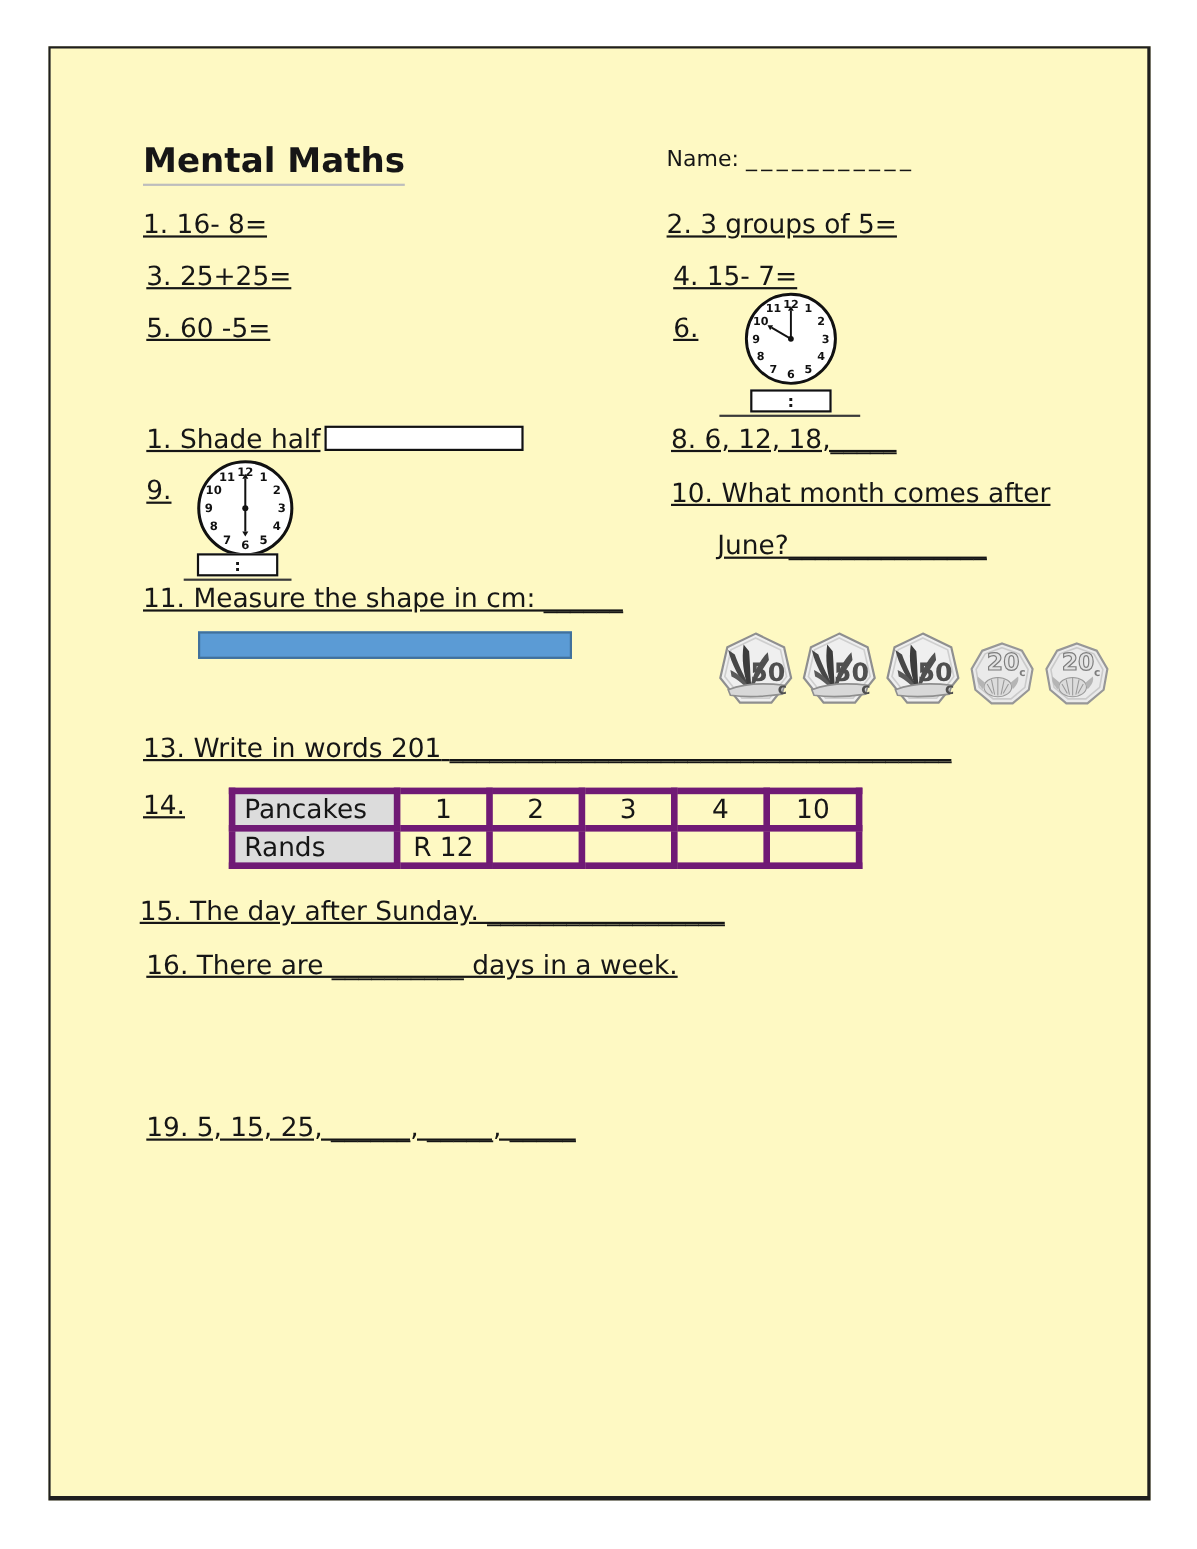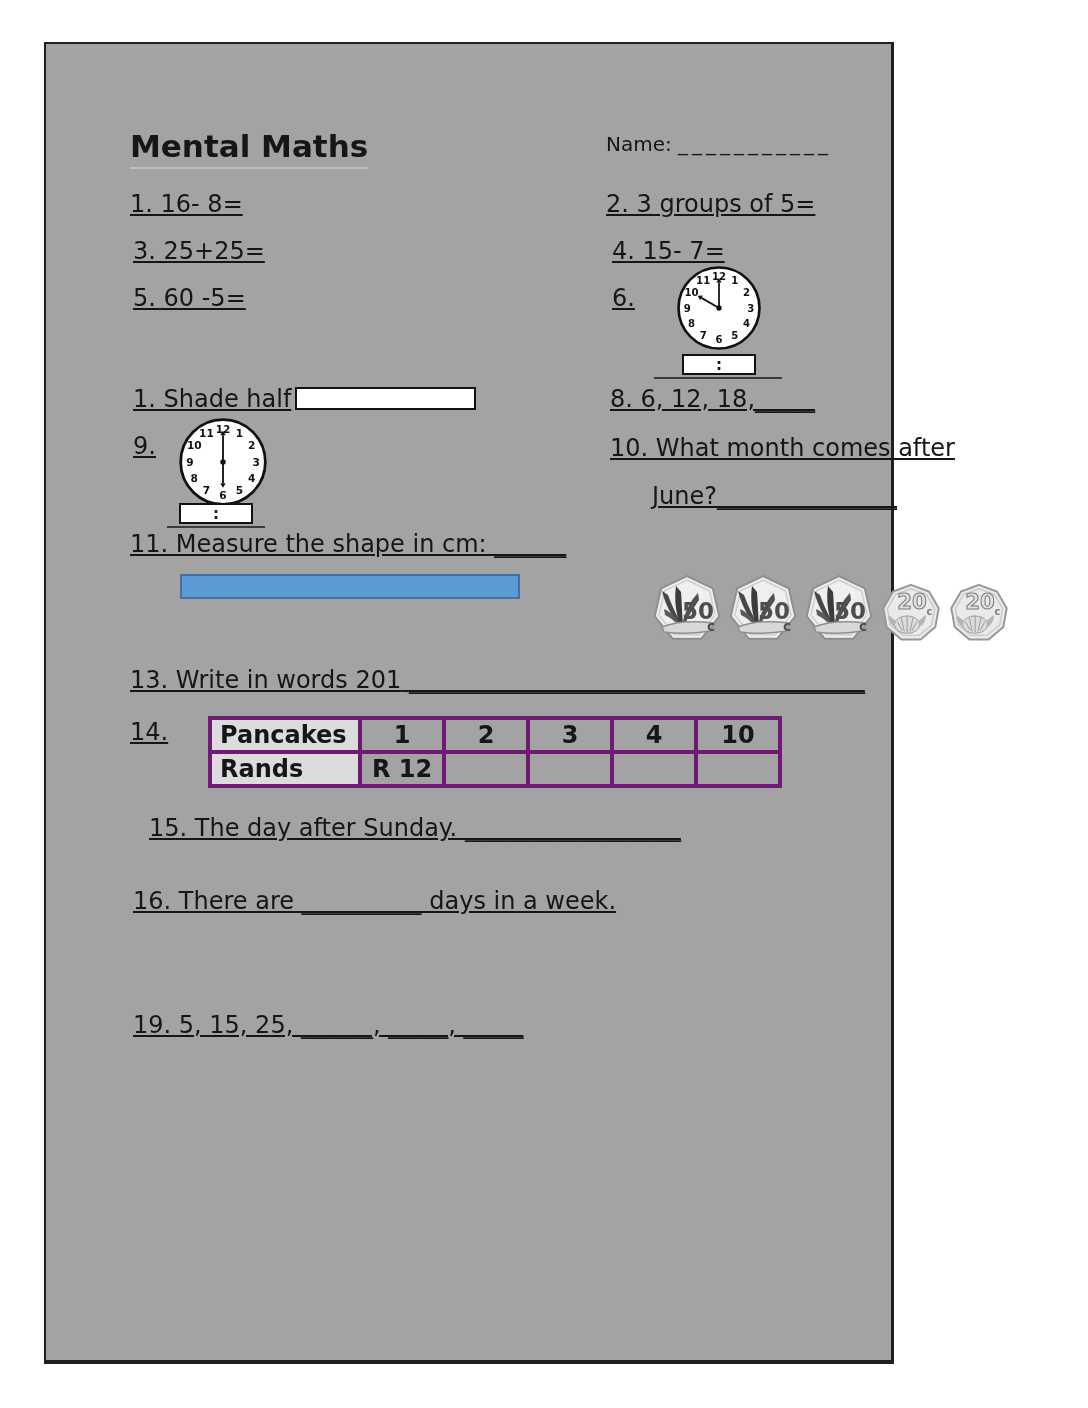--- a/index.html
+++ b/index.html
@@ -1,35 +1,35 @@
 <!DOCTYPE html>
 <html><head>
 <meta charset="utf-8">
 <style>
   * { margin:0; padding:0; box-sizing:border-box; }
   html,body { width:1088px; height:1408px; background:#ffffff; }
   body { font-family:"DejaVu Sans", sans-serif; color:#161616; position:relative; }
-  .sheet { position:absolute; left:44px; top:42px; width:850px; height:1322px;
-           border:2px solid #1f1f1f; border-right-width:3px; border-bottom-width:4px; background:#a3a3a3; }
+  .sheet { position:absolute; left:44px; top:42px; width:1002px; height:1322px;
+           border:2px solid #1f1f1f; border-right-width:3px; border-bottom-width:4px; background:#fef9c3; }
   .abs { position:absolute; white-space:nowrap; }
   .q { font-size:24px; line-height:1.15;text-decoration:underline; }
   .title { font-size:31px; font-weight:bold; border-bottom:2px solid #bdbdbd; padding-bottom:3px; }
   .namerow { font-size:20px; }
   .blank { letter-spacing:4px; }
   .shade-box { width:181px; height:23px; border:2px solid #111; background:#fff; }
   .blue-shape { width:340px; height:25px; background:#5b9bd5; border:2px solid #41719c; }
   .clock { line-height:0; }
   .clock svg { width:100%; height:100%; }
   .digi { width:74px; height:21px; border:2px solid #111; display:flex; align-items:center;
           justify-content:center; font-size:15px; font-weight:bold; background:#fff; }
   .clock-line { border-top:2px solid #3a3a3a; height:0; }
   .coins { display:flex; align-items:flex-end; gap:6px; }
   .coin { line-height:0; }
   .ptable { border-collapse:collapse; font-size:24px; border:3px solid #2b2b2b; }
-  .ptable td { border:4px solid #701a75; height:34px; text-align:center; vertical-align:middle;font-weight:bold; }
+  .ptable td { border:6px solid #701a75; height:34px; text-align:center; vertical-align:middle; }
   .ptable td.t-head { background:#dcdcdc; text-align:left; padding-left:8px; width:150px; }
   .ptable td.t-cell { width:84px; }
   .u { text-decoration:underline; }
 </style>
 </head>
 <body>
 
 <div class="sheet">
 
   <div class="abs title" style="left:84px; top:84px">Mental Maths</div>
@@ -177,17 +177,17 @@
           <td class="t-head">Rands</td>
           <td class="t-cell">R 12</td>
           <td class="t-cell"></td>
           <td class="t-cell"></td>
           <td class="t-cell"></td>
           <td class="t-cell"></td>
         </tr>
       </tbody>
   </table>
 
-  <div class="abs q" style="left:103px; top:771px">15. The day after Sunday. __________________</div>
-  <div class="abs q" style="left:87px; top:844px">16. There are __________ days in a week.</div>
+  <div class="abs q" style="left:81px; top:771px">15. The day after Sunday. __________________</div>
+  <div class="abs q" style="left:87px; top:820px">16. There are __________ days in a week.</div>
   <div class="abs q" style="left:87px; top:968px">19. 5, 15, 25, ______, _____, _____</div>
 
 </div>
 
 </body></html>

